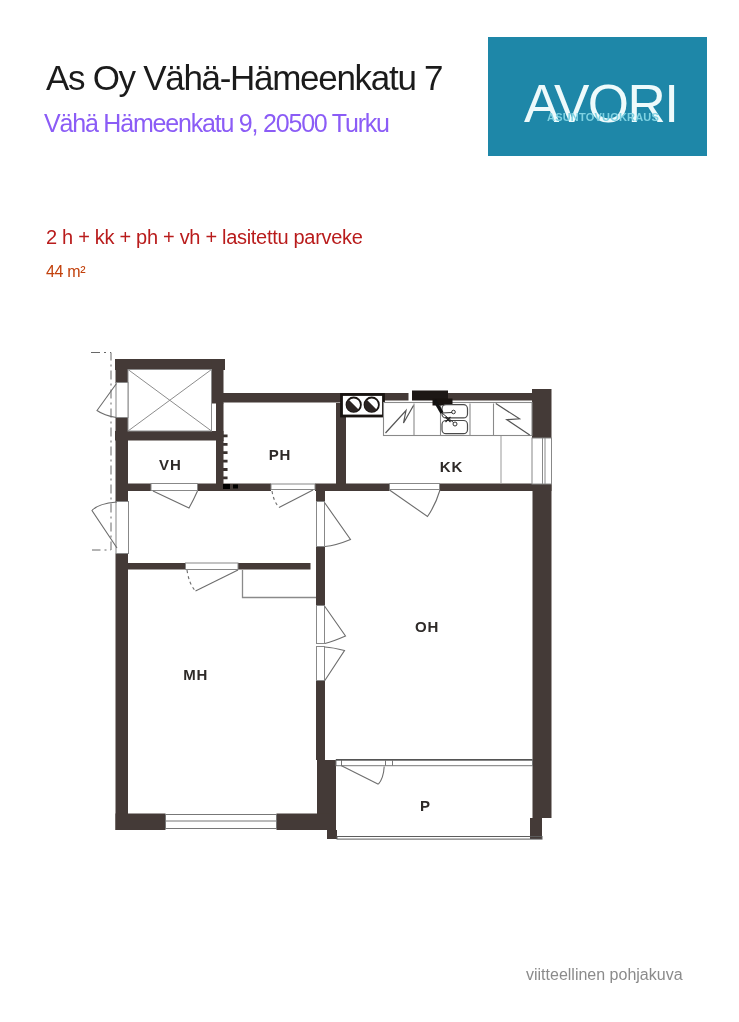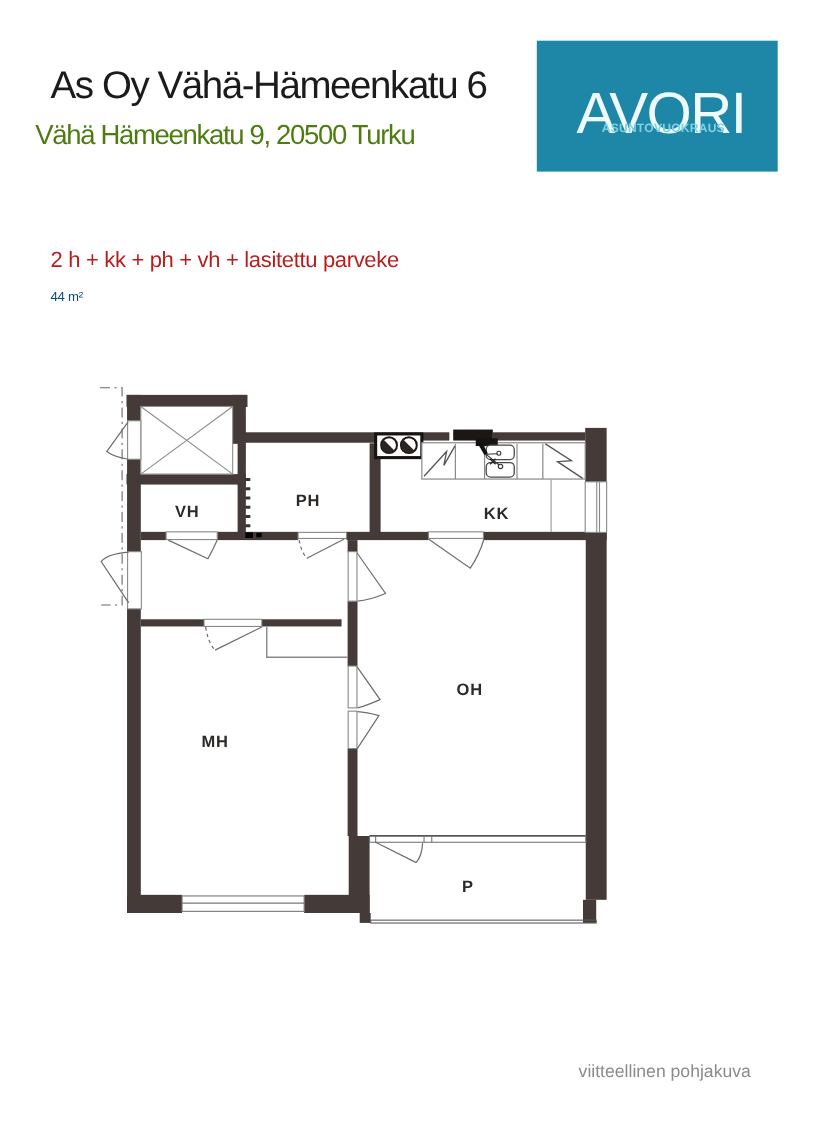--- a/index.html
+++ b/index.html
@@ -3,27 +3,27 @@
 <meta charset="utf-8">
 <style>
   html,body{margin:0;padding:0;}
   body{width:739px;height:1022px;background:#ffffff;position:relative;overflow:hidden;
        font-family:"Liberation Sans", sans-serif;}
   .abs{position:absolute;}
 </style>
 </head>
 <body>
 
-<div class="abs" style="left:46px;top:60px;font-size:35px;letter-spacing:-1.3px;line-height:1;color:#1b1b1b;">As Oy Vähä-Hämeenkatu 6</div>
-
-<div class="abs" style="left:32px;top:111px;font-size:25px;letter-spacing:-1.2px;line-height:1;color:#4d7c0f;">Vähä Hämeenkatu 9, 20500 Turku</div>
+<div class="abs" style="left:46px;top:60px;font-size:35px;letter-spacing:-1.3px;line-height:1;color:#1b1b1b;">As Oy Vähä-Hämeenkatu 7</div>
+
+<div class="abs" style="left:44px;top:111px;font-size:25px;letter-spacing:-1.2px;line-height:1;color:#8b5cf6;">Vähä Hämeenkatu 9, 20500 Turku</div>
 
 <div class="abs" style="left:46px;top:227px;font-size:20px;letter-spacing:-0.3px;line-height:1;color:#b91c1c;">2 h + kk + ph + vh + lasitettu parveke</div>
 
-<div class="abs" style="left:46px;top:264px;font-size:12px;letter-spacing:-0.3px;line-height:1;color:#0c4a6e;">44 m²</div>
+<div class="abs" style="left:46px;top:264px;font-size:16px;letter-spacing:-0.3px;line-height:1;color:#c2410c;">44 m²</div>
 
 <div class="abs" style="left:488px;top:37px;width:219px;height:119px;background:#1e87a8;"></div>
 
 <div class="abs" style="left:524px;top:64px;font-size:53px;line-height:1;font-weight:normal;color:#eefafb;letter-spacing:-1.5px;margin-top:13px;">AVORI</div>
 
 <div class="abs" style="left:547px;top:112px;font-size:11px;line-height:1;font-weight:bold;color:#7fd2e2;letter-spacing:0.2px;text-align:right;">ASUNTOVUOKRAUS</div>
 
 <div class="abs" style="left:526px;top:967px;font-size:16px;line-height:1;color:#8b8b8b;">viitteellinen pohjakuva</div>
 
 <svg class="abs" style="left:0;top:0;" width="739" height="1022" viewBox="0 0 739 1022">

